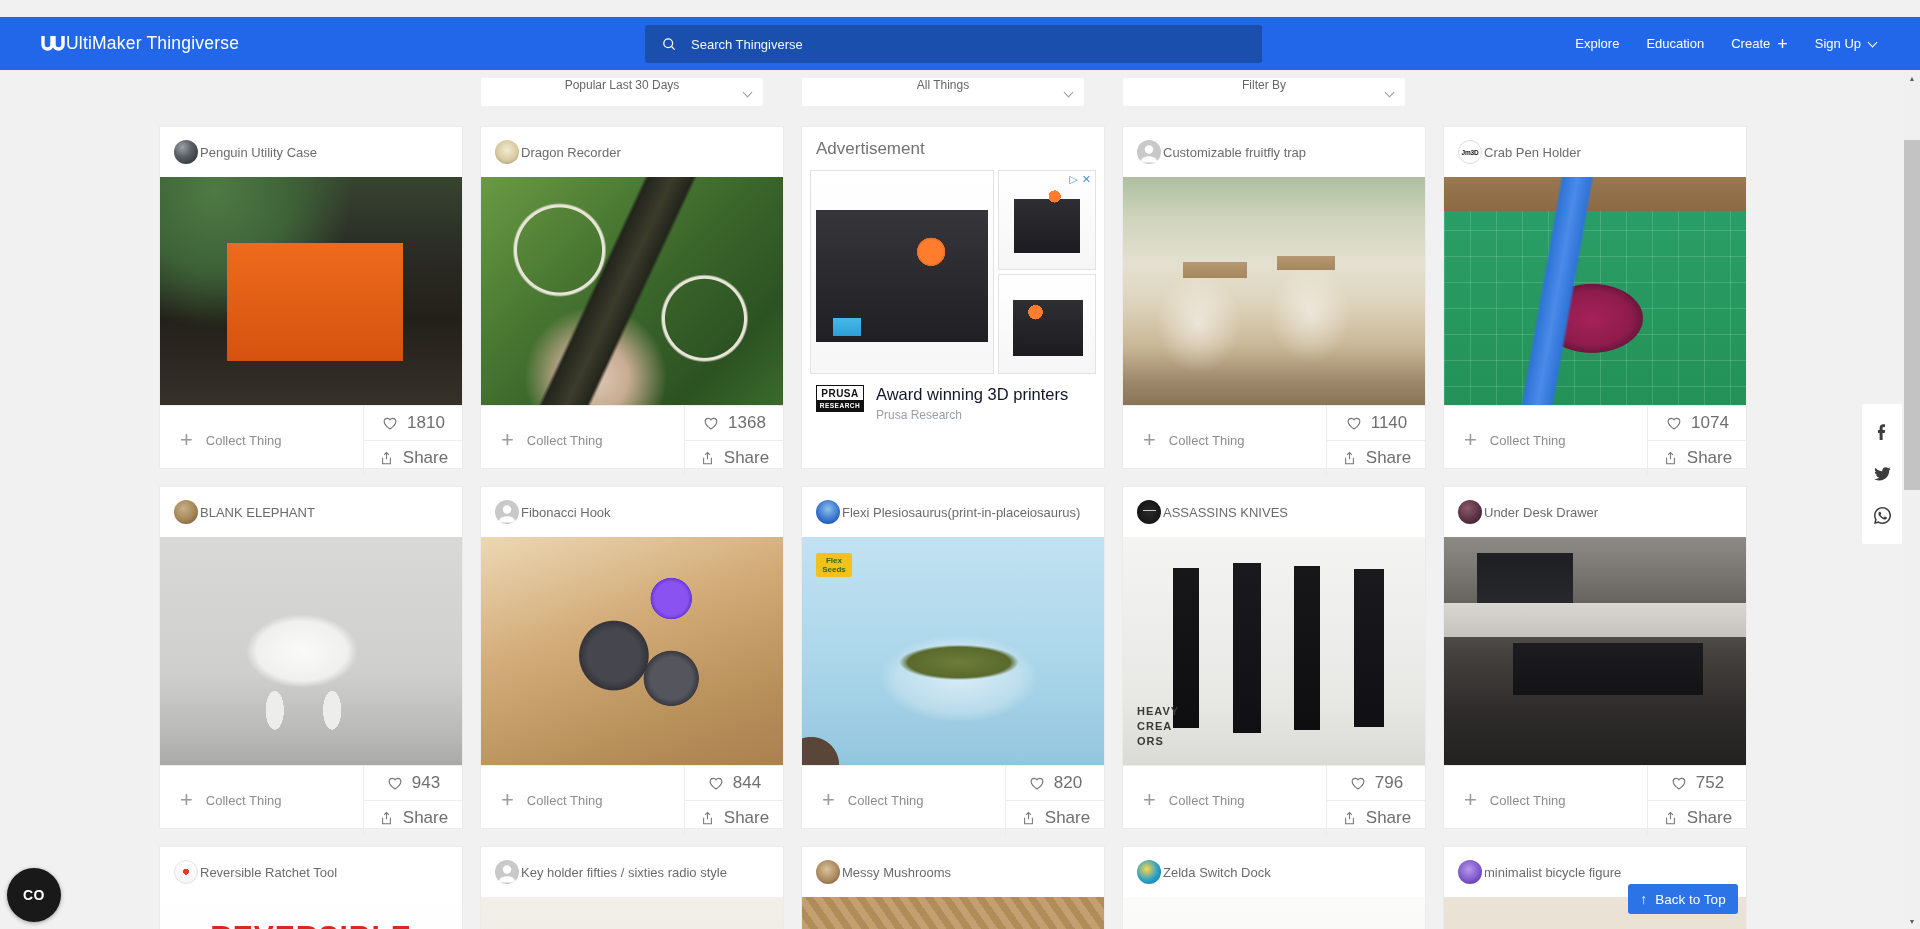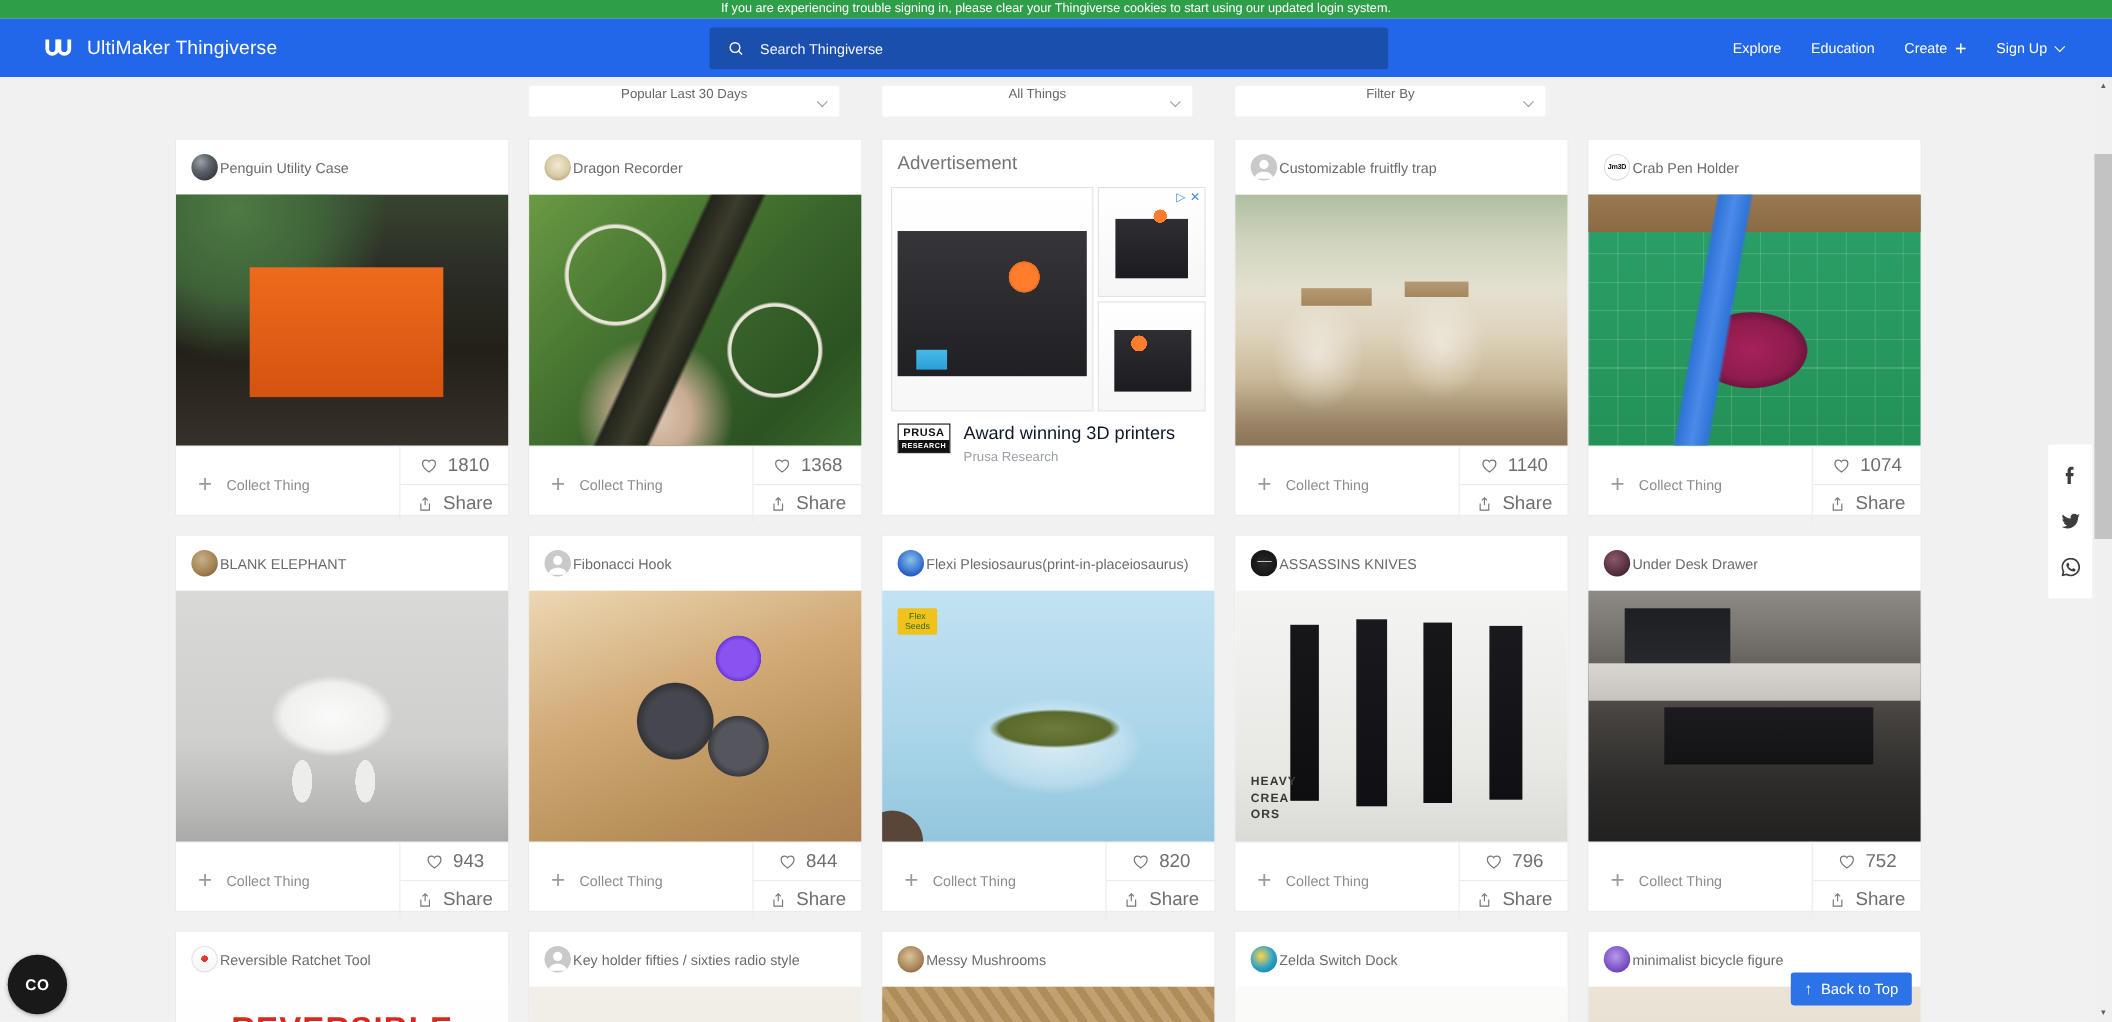--- a/index.html
+++ b/index.html
@@ -5,21 +5,21 @@
   html,body{margin:0;padding:0;}
   .page{position:relative;width:1920px;height:929px;overflow:hidden;background:#f1f1f1;
         font-family:"Liberation Sans","DejaVu Sans",sans-serif;}
 
   
   .banner{position:absolute;top:0;left:0;width:100%;height:17px;background:#2f9e48;color:#fff;
           font-size:11.5px;line-height:17px;text-align:center;font-weight:500;}
 
   
   .header{position:absolute;top:17px;left:0;width:100%;height:53px;background:#2267e9;}
-  .brand{position:absolute;left:40px;top:0;height:53px;display:flex;align-items:center;gap:13px;cursor:pointer;}
+  .brand{position:absolute;left:40px;top:0;height:53px;display:flex;align-items:center;gap:0;cursor:pointer;}
   .brand-text{color:#fff;font-size:17.5px;font-weight:500;letter-spacing:.2px;white-space:nowrap;}
   .search{position:absolute;left:645px;top:8px;width:617px;height:38px;background:#1b4fae;border-radius:3px;
           display:flex;align-items:center;gap:12px;padding-left:16px;box-sizing:border-box;}
   .search input{background:transparent;border:none;outline:none;color:#fff;font-size:13px;width:480px;
           font-family:inherit;}
   .search input::placeholder{color:rgba(255,255,255,.95);opacity:1;}
   .nav{position:absolute;right:44px;top:0;height:53px;display:flex;align-items:center;gap:27px;}
   .nav a{color:#fff;font-size:13px;text-decoration:none;display:flex;align-items:center;cursor:pointer;white-space:nowrap;}
   .nav .plus{font-size:18px;font-weight:300;margin-left:7px;line-height:1;}
   .chev{width:6px;height:6px;border-right:1.4px solid currentColor;border-bottom:1.4px solid currentColor;
@@ -45,21 +45,21 @@
   .collect{flex:1;display:flex;align-items:center;gap:13px;padding-left:20px;color:#8d8d8d;font-size:13px;cursor:pointer;}
   .collect .plus{font-size:22px;font-weight:300;color:#9a9a9a;line-height:1;margin-top:-2px;}
   .side{width:98px;border-left:1px solid #ececec;display:flex;flex-direction:column;}
   .likes,.shareb{flex:1;display:flex;align-items:center;justify-content:center;gap:8px;color:#6f6f6f;
                  font-size:17px;cursor:pointer;}
   .likes{border-bottom:1px solid #ececec;}
 
   
   .overlay{position:absolute;}
   .ov-flexi-plesiosaurus{left:14px;top:16px;width:28px;background:#f2c21c;color:#2a6a1a;font-size:8px;
-        font-weight:normal;padding:3px 4px;border-radius:2px;line-height:1.15;text-align:center;}
+        font-weight:bold;padding:3px 4px;border-radius:2px;line-height:1.15;text-align:center;}
   .ov-assassins-knives{left:14px;bottom:16px;width:64px;color:#3a3a34;font-size:11px;font-weight:bold;
         letter-spacing:1px;line-height:1.35;}
   .ov-reversible-ratchet-tool{left:0;right:0;top:22px;text-align:center;color:#da291c;font-size:30px;
         font-weight:bold;letter-spacing:1px;}
 
   
   .ph-penguin-utility-case{background-image:
       linear-gradient(180deg,#ee6a1c,#d4530f),
       radial-gradient(circle at 18% 6%,#4e7a44 0%,#3e6238 24%,rgba(62,98,56,0) 42%),
       linear-gradient(180deg,#37452f 0%,#2b2d26 30%,#232019 62%,#363129 100%);
@@ -194,23 +194,20 @@
   .back-top .arrow{font-size:14px;color:rgba(255,255,255,.92);}
   .cookie{position:absolute;left:7px;top:868px;width:54px;height:54px;border-radius:50%;background:#191919;
           color:#fff;display:flex;align-items:center;justify-content:center;font-weight:bold;font-size:14px;
           letter-spacing:.5px;cursor:pointer;box-shadow:0 1px 4px rgba(0,0,0,.35);}
 </style>
 </head>
 <body>
 
 <div class="page">
 
-  <div class="banner">
-    <span>If you are experiencing trouble signing in, please clear your Thingiverse cookies to start using our updated login system.</span>
-  </div>
 
   <header class="header">
     <div class="brand">
       <svg viewBox="0 0 26 20" width="26" height="20">
         <path d="M3 2v8.5a4.5 4.5 0 0 0 9 0V2" fill="none" stroke="#fff" stroke-width="3.4"></path>
         <path d="M14 2v8.5a4.5 4.5 0 0 0 9 0V2" fill="none" stroke="#fff" stroke-width="3.4"></path>
       </svg>
       <span class="brand-text">UltiMaker Thingiverse</span>
     </div>
     <div class="search">

